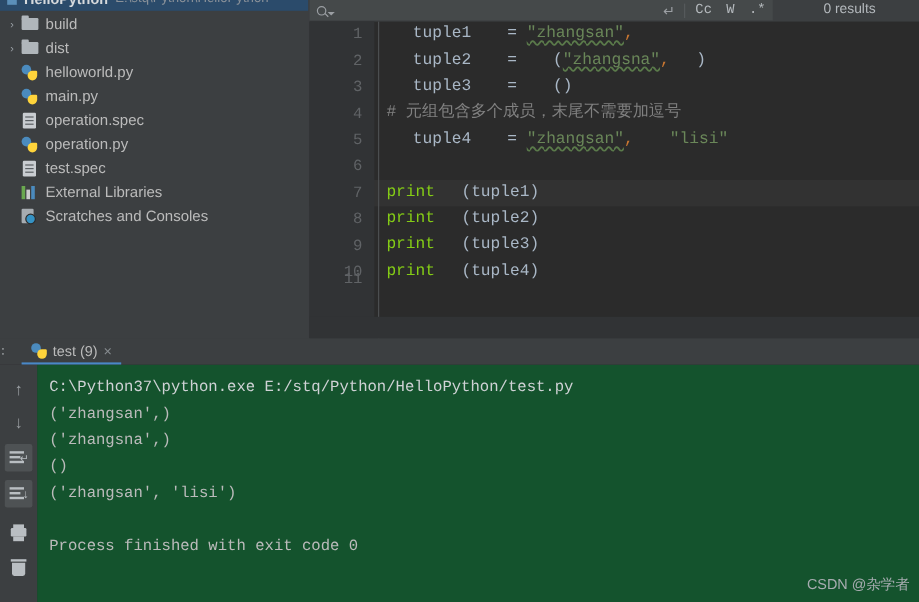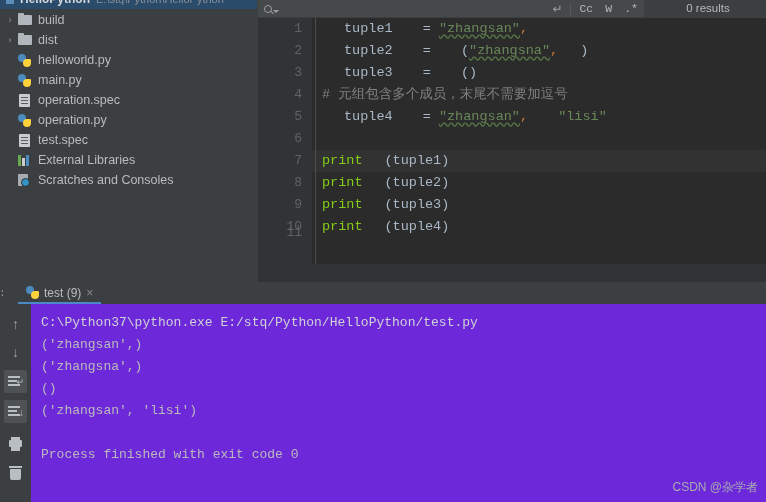--- a/index.html
+++ b/index.html
@@ -255,21 +255,21 @@
     position: absolute; left: 2px; top: 3px; width: 11px; height: 11px;
     background: #b9bec2; border-radius: 0 0 2px 2px;
   }
   .trash:before {
     content: ""; position: absolute; left: -1px; top: -3px;
     width: 13px; height: 2px; background: #b9bec2;
   }
   #console-output {
     position: absolute; left: 31px; top: 0;
     width: 735px; height: 198px;
-    background: #6d28d9;
+    background: #14532d;
     padding: 8px 0 0 10px;
     font-family: "Liberation Mono", monospace;
     font-size: 13px; line-height: 22px;
     color: #bbbbbb; white-space: pre;
   }
   #console-output .cmdline { color: #cfd2d5; }
   #watermark {
     position: absolute; right: 8px; bottom: 6px;
     color: #a7acb0; font-size: 12px;
   }

